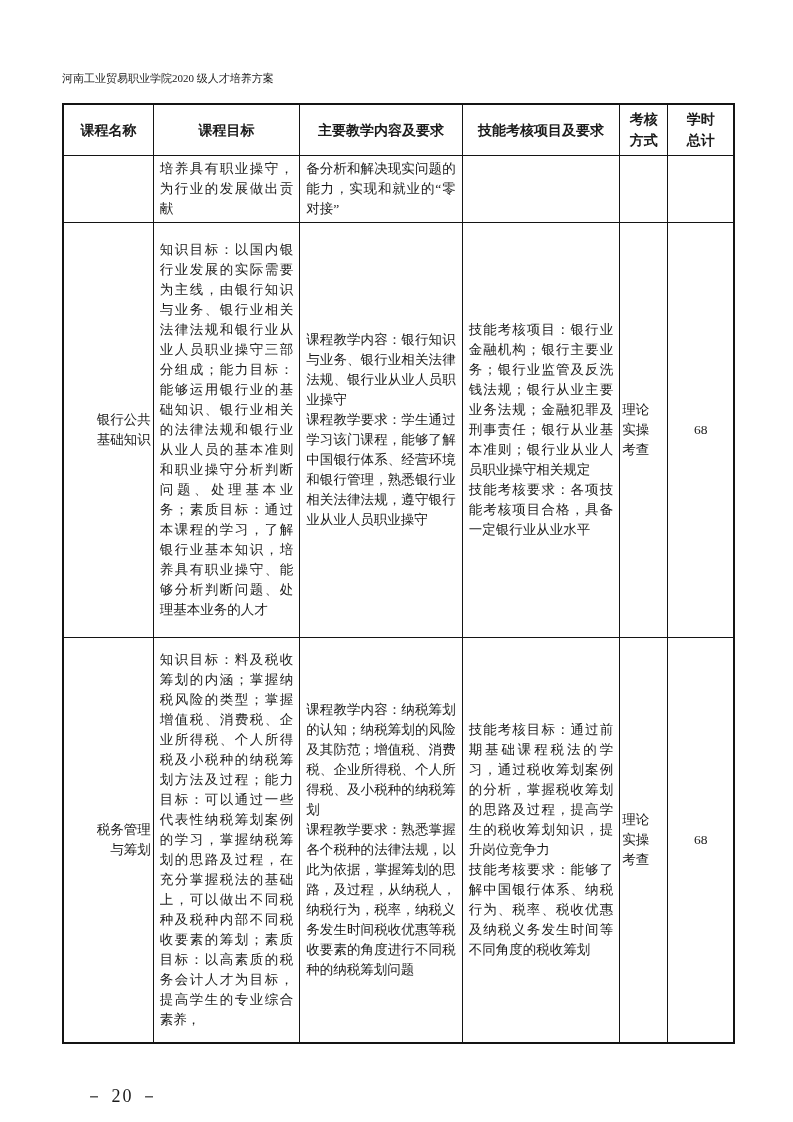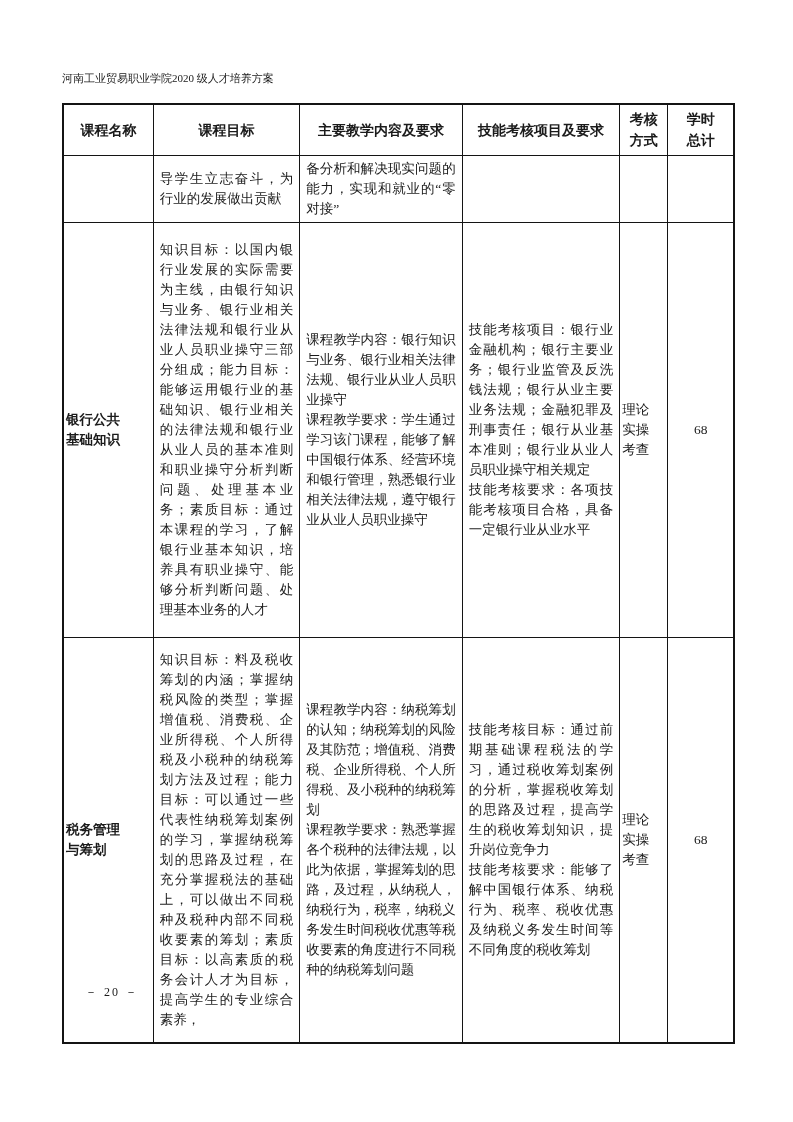--- a/index.html
+++ b/index.html
@@ -53,24 +53,23 @@
     padding: 4px 2px;
     line-height: 21px;
   }
   .col-name   { width: 90px; }
   .col-obj    { width: 146px; }
   .col-cont   { width: 162px; }
   .col-skill  { width: 157px; }
   .col-method { width: 48px; }
   .col-hours  { width: 66px; }
   td.cell-course-name {
-    text-align: left;
+    text-align: right;
     white-space: pre-line;
     padding: 3px 2px;
-    font-weight: bold;
   }
   td.cell-text {
     text-align: justify;
     text-align-last: auto;
   }
   td.cell-method {
     white-space: pre-line;
     padding: 3px 2px;
   }
   td.cell-hours {
@@ -80,23 +79,23 @@
     margin: 0;
   }
   .cell-text p + p {
   }
   tr.hdr-row   { height: 48px; }
   tr.row-cont  { height: 57px; }
   tr.row-bank  { height: 415px; }
   tr.row-tax   { height: 405px; }
   .page-footer {
     position: absolute;
-    top: 984px;
+    top: 1084px;
     left: 85px;
-    font-size: 12px;
+    font-size: 18px;
     letter-spacing: 2px;
   }
 </style>
 </head>
 <body>
 
 <div class="page">
 
   <div class="page-header">
     <span>河南工业贸易职业学院</span>
@@ -120,21 +119,21 @@
       <th>技能考核项目及要求</th>
       <th>考核
 方式</th>
       <th>学时
 总计</th>
     </tr>
 
     <tr class="row-cont">
       <td class="cell-course-name"></td>
       <td class="cell-text">
-        <p>导学生立志奋斗，为行业的发展做出贡献</p>
+        <p>培养具有职业操守，为行业的发展做出贡献</p>
       </td>
       <td class="cell-text">
         <p>备分析和解决现实问题的能力，实现和就业的“零对接”</p>
       </td>
       <td class="cell-text"></td>
       <td class="cell-method"></td>
       <td class="cell-hours"></td>
     </tr>
 
     <tr class="row-bank">

